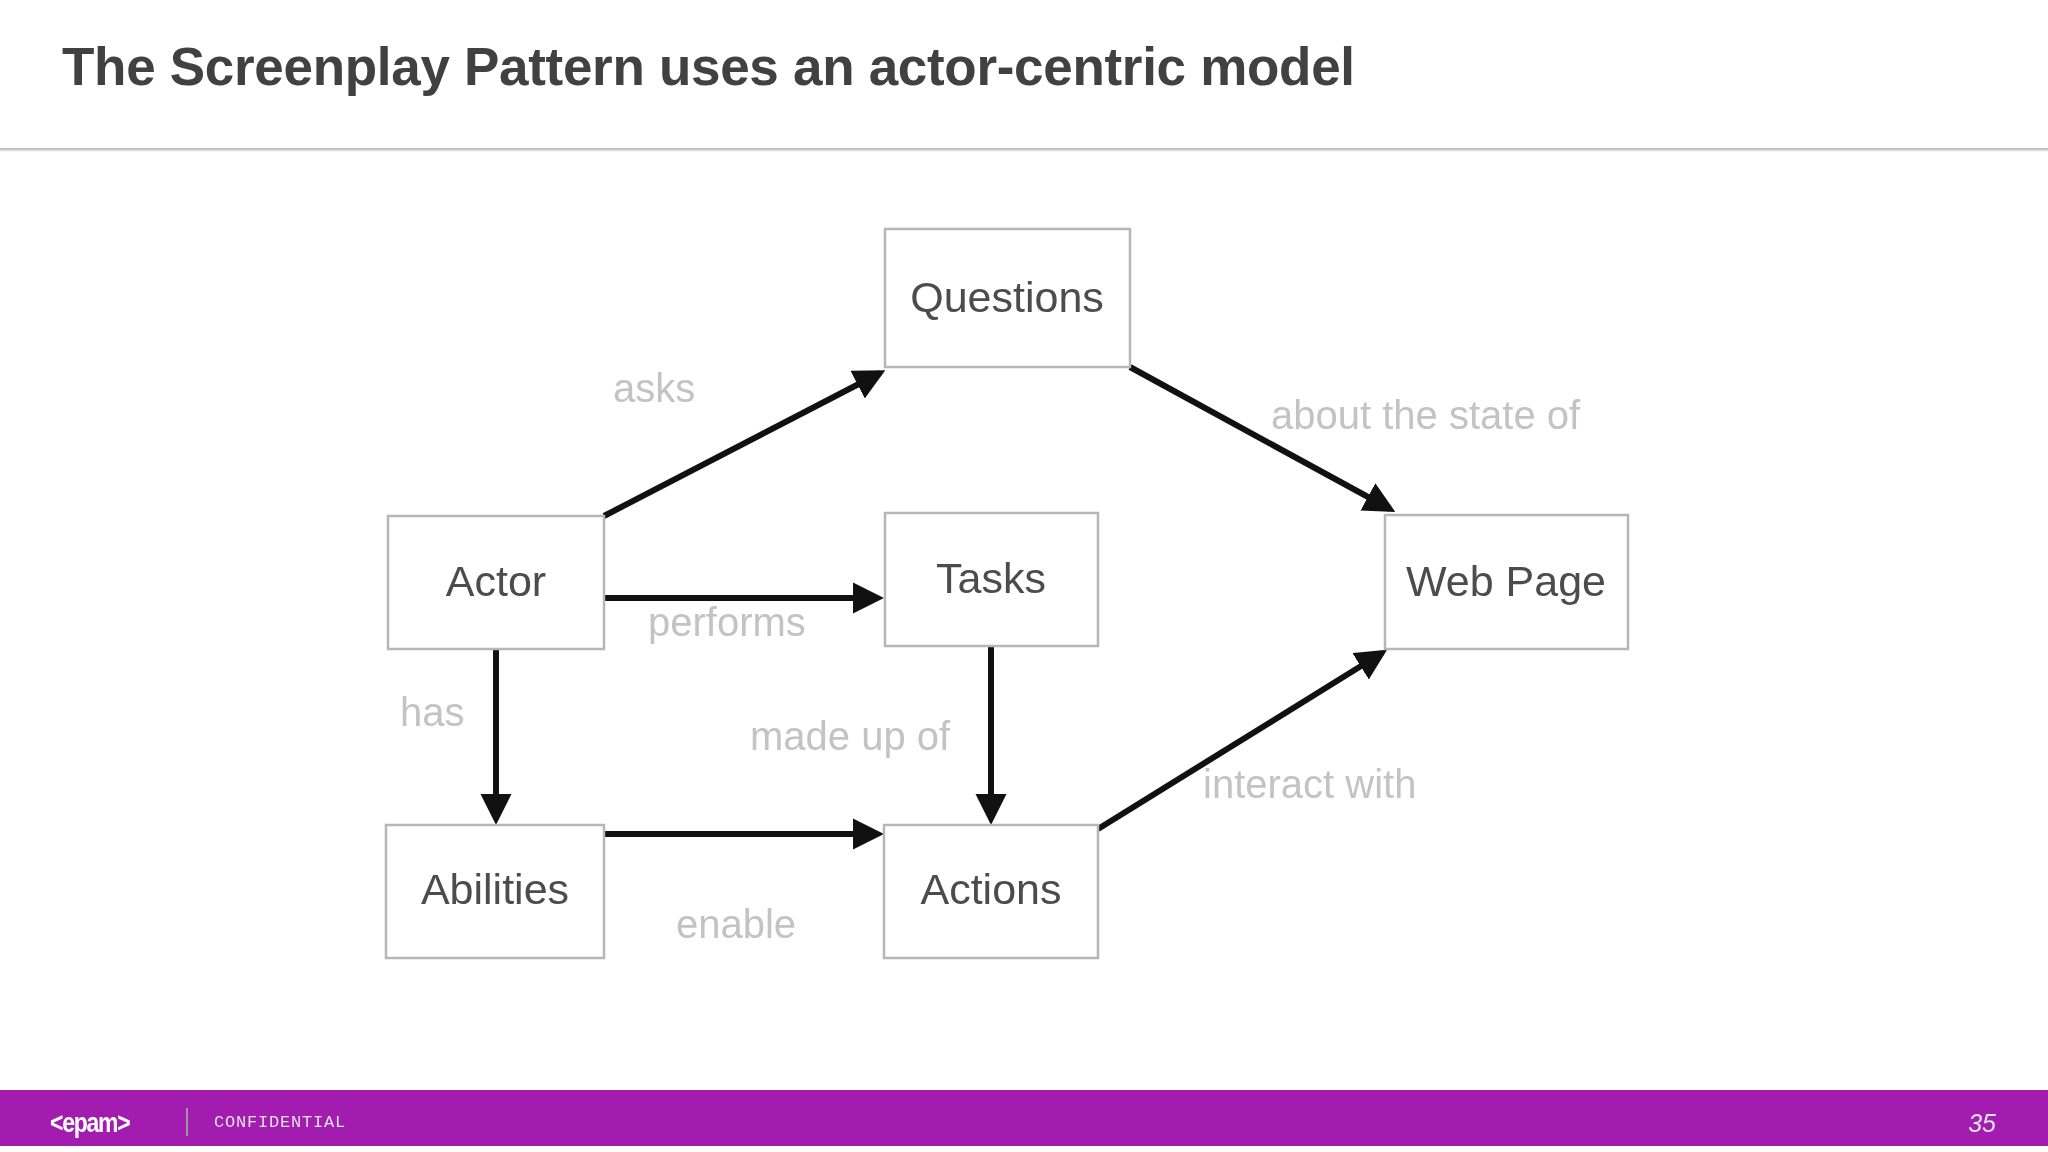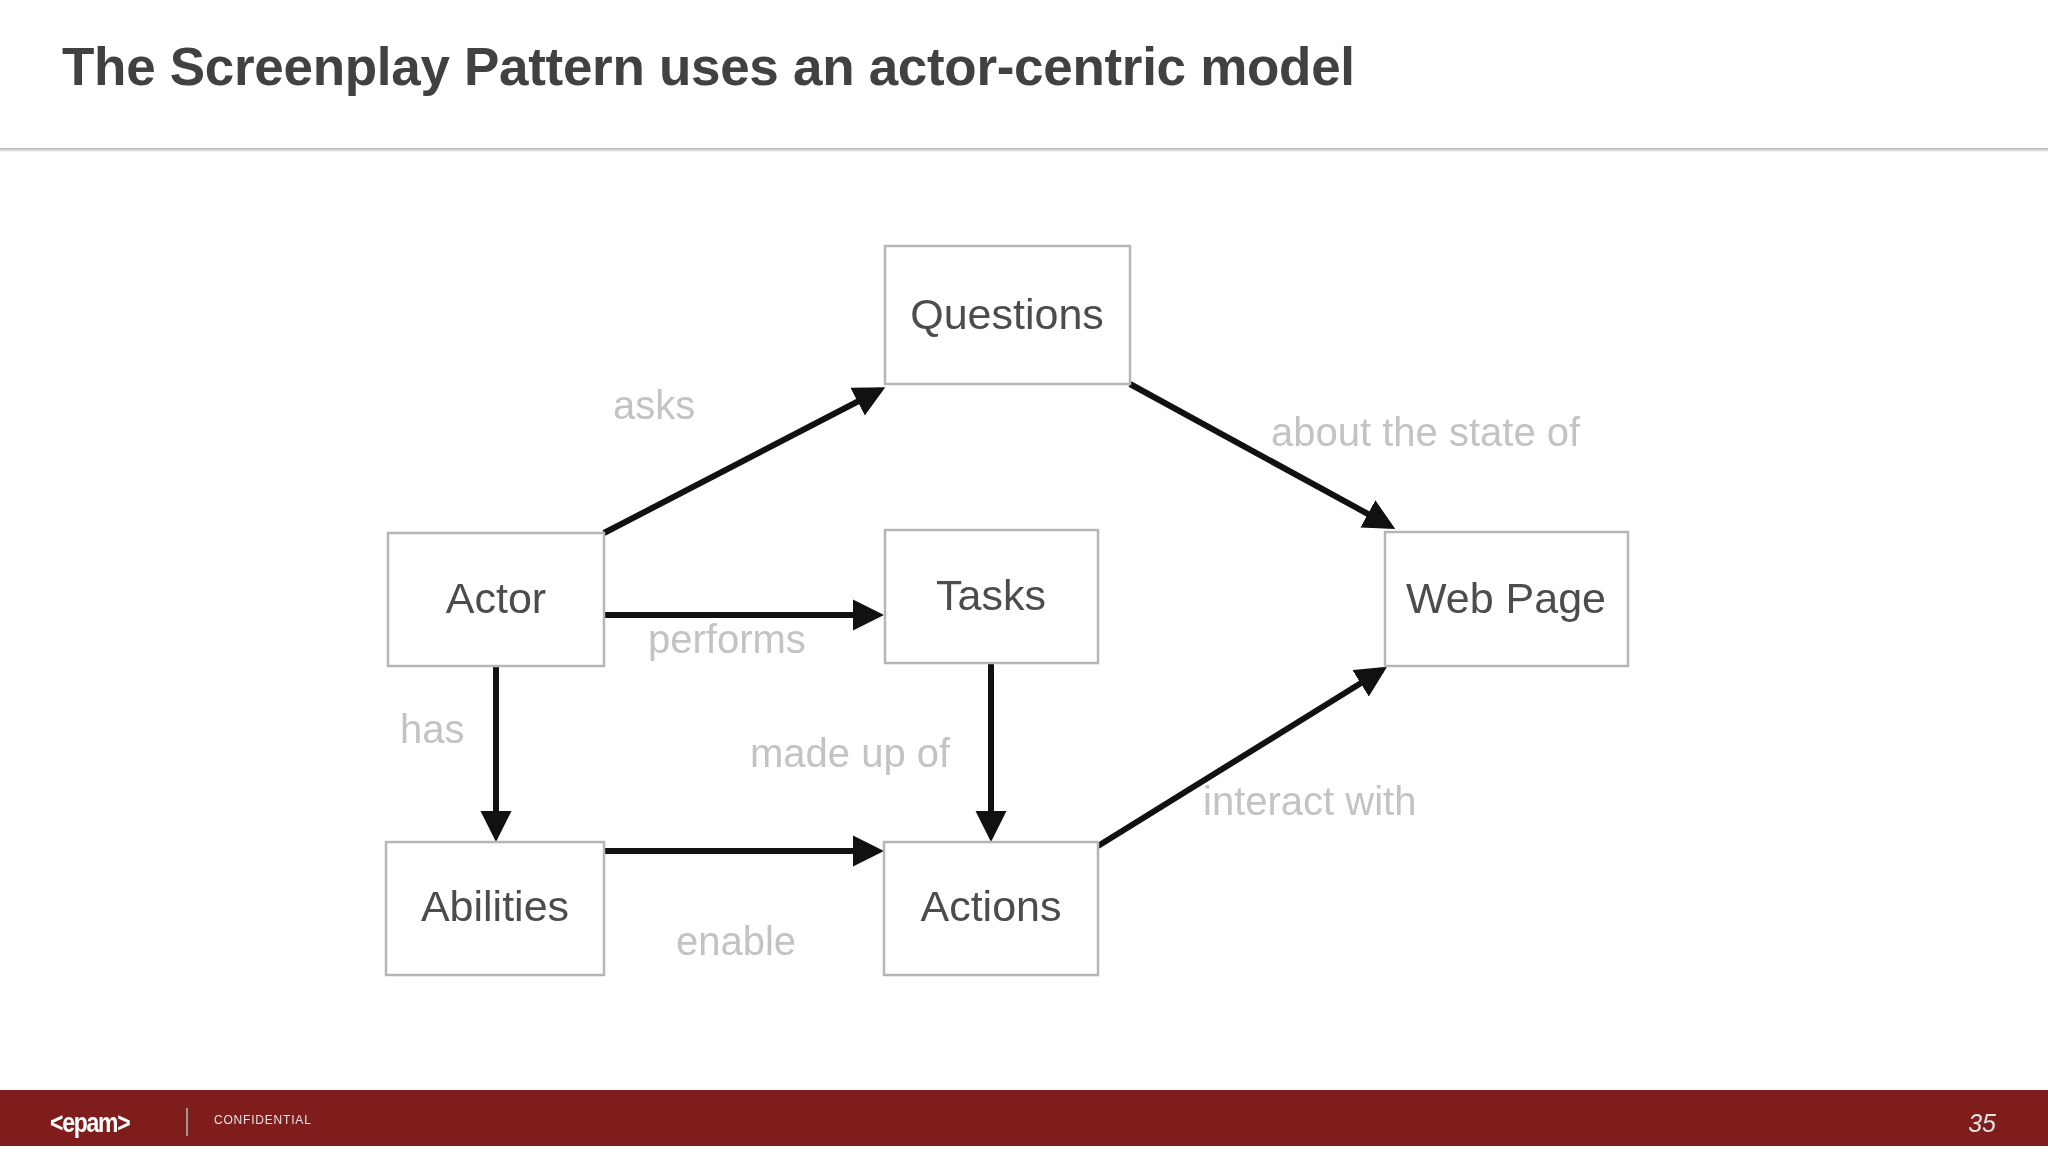--- a/index.html
+++ b/index.html
@@ -48,41 +48,41 @@
     top: 148px;
     width: 2048px;
     height: 4px;
     background: linear-gradient(to bottom, #b9b9b9 0%, #cfcfcf 45%, #ffffff 100%);
   }
 
   
   .diagram {
     position: absolute;
     left: 0;
-    top: 168px;
+    top: 151px;
     width: 2048px;
     height: 930px;
   }
 
   .diagram svg {
     position: absolute;
     left: 0;
     top: 0;
     width: 2048px;
     height: 930px;
   }
 
   
   .footer {
     position: absolute;
     left: 0;
     top: 1090px;
     width: 2048px;
     height: 56px;
-    background: #7f1d1d;
+    background: #a21caf;
   }
 
   .epam-logo {
     position: absolute;
     left: 50px;
     top: 17px;
     font-family: "Liberation Sans", sans-serif;
     font-size: 28px;
     font-weight: bold;
     color: #ffffff;
@@ -98,22 +98,22 @@
     top: 18px;
     width: 2px;
     height: 28px;
     background: #9a9a9a;
   }
 
   .footer-confidential {
     position: absolute;
     left: 214px;
     top: 23px;
-    font-family: Liberation Sans, sans-serif;
-    font-size: 12px;
+    font-family: Liberation Mono, monospace;
+    font-size: 17px;
     letter-spacing: 0.8px;
     color: #e2e2e2;
     white-space: nowrap;
   }
 
   .footer-pagenum {
     position: absolute;
     right: 52px;
     top: 19px;
     font-family: "Liberation Sans", sans-serif;

